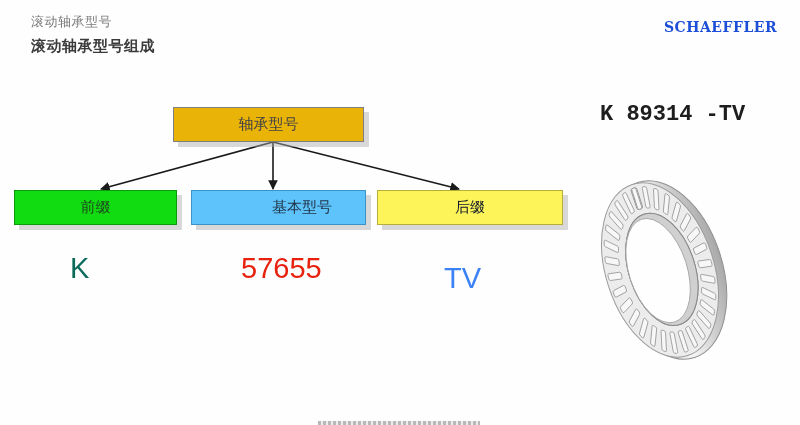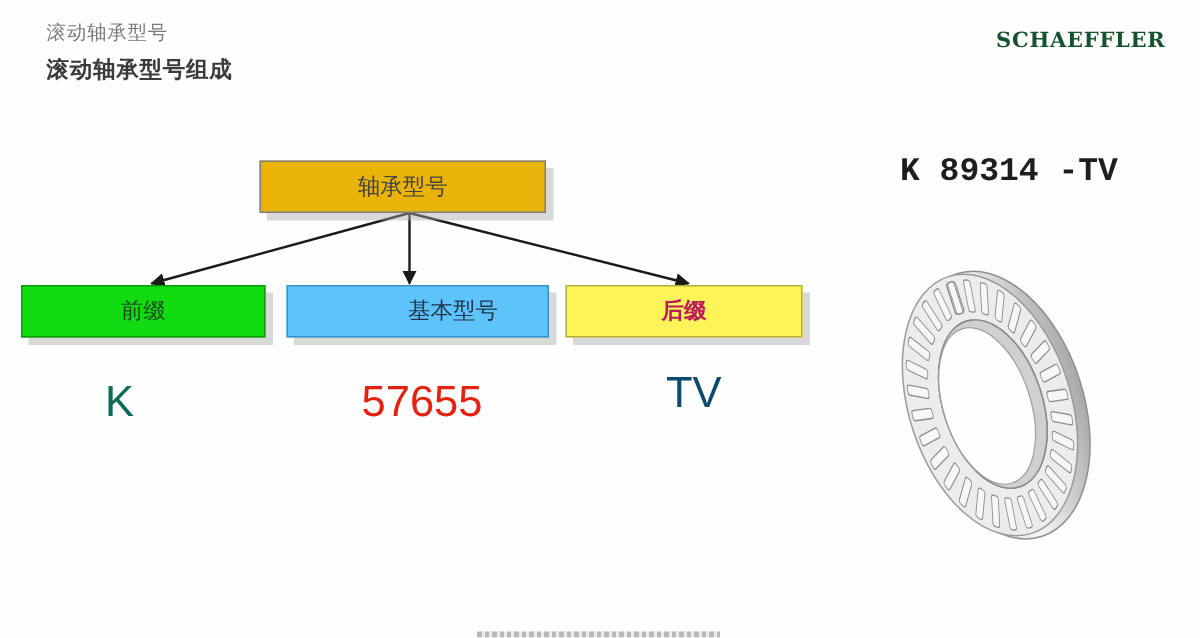--- a/index.html
+++ b/index.html
@@ -4,36 +4,36 @@
   <style>
     html, body { margin: 0; padding: 0; }
     body {
       width: 800px; height: 425px; position: relative; overflow: hidden;
       background: #fdfefd;
       font-family: "DejaVu Serif", "Liberation Serif", serif;
     }
     .abs { position: absolute; }
     .subtitle-top { left: 31px; top: 13px; font-size: 13px; color: #7a7a7a; letter-spacing: 0.5px; }
     .subtitle-main { left: 31px; top: 37px; font-size: 15px; color: #3a3a3a; font-weight: bold; letter-spacing: 0.5px; }
-    .logo { left: 664px; top: 19px; font-family: "DejaVu Serif", "Liberation Serif", serif; font-weight: bold; font-size: 14px; color: #14532d; letter-spacing: 0.5px; text-align: center; }
+    .logo { left: 664px; top: 19px; font-family: "DejaVu Serif", "Liberation Serif", serif; font-weight: bold; font-size: 14px; color: #1d4ed8; letter-spacing: 0.5px; text-align: center; }
     .box {
       position: absolute; box-sizing: border-box;
       display: flex; align-items: center; justify-content: center;
       font-size: 15px; color: #333;
       border: 1px solid #8a8a8a;
       box-shadow: 5px 5px 0 rgba(170,170,170,0.45);
     }
     .box-root { left: 173px; top: 107px; width: 191px; height: 35px; background: #eab308; border-color: #7f7f7f; color: #444; }
     .box-prefix { left: 14px; top: 190px; width: 163px; height: 35px; background: #11dc11; border-color: #0a9a0a; color: #1f4a1f; align-items: center; }
     .box-base { left: 191px; top: 190px; width: 175px; height: 35px; background: #5ec2fb; border-color: #3a92c8; color: #203648; padding-left: 47px; }
-    .box-suffix { left: 377px; top: 190px; width: 158px; height: 35px; background: #fdf45a; border-color: #b7ad3a; color: #be185d; font-weight: bold; }
+    .box-suffix { left: 377px; top: 190px; width: 186px; height: 35px; background: #fdf45a; border-color: #b7ad3a; color: #0f172a; }
     .code { font-family: "Liberation Sans", "DejaVu Sans", sans-serif; font-size: 29px; line-height: 29px; }
     .code-prefix { left: 70px; top: 254px; color: #0b6b5a; }
     .code-base { left: 241px; top: 254px; color: #e8200e; }
-    .code-suffix { left: 444px; top: 248px; color: #0c4a6e; text-align: right; }
+    .code-suffix { left: 444px; top: 264px; color: #3b82f6; text-align: right; }
     .model-label { left: 600px; top: 102px; font-family: Liberation Mono, monospace; font-weight: bold; font-size: 22px; color: #1e1e1e; }
     .bottom-strip {
       left: 318px; top: 421px; width: 162px; height: 4px;
       background: repeating-linear-gradient(90deg, #9a9a9a 0 3px, #e6e6e6 3px 5px);
       opacity: 0.7;
     }
     svg { position: absolute; left: 0; top: 0; }
   </style>
 </head>
 <body>

